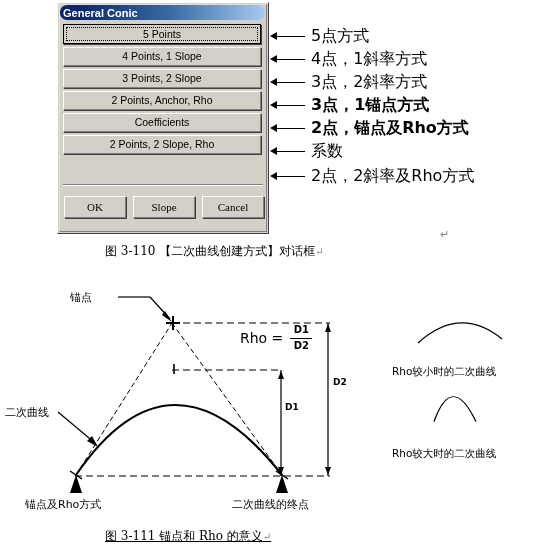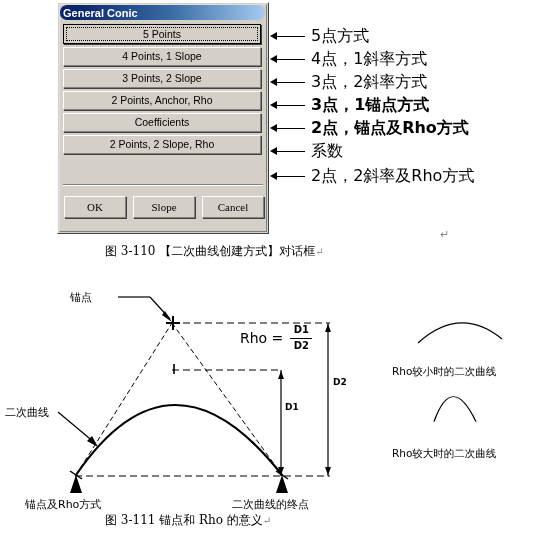--- a/index.html
+++ b/index.html
@@ -366,15 +366,15 @@
   <span id="rho-frac">
     <span class="num">D1</span>
     <span class="bar"></span>
     <span class="den">D2</span>
   </span>
 </div>
 
 <span class="side-caption" style="left:392px; top:365px;">Rho较小时的二次曲线</span>
 <span class="side-caption" style="left:392px; top:447px;">Rho较大时的二次曲线</span>
 
-<div class="caption" style="left:105px; top:512px;">
+<div class="caption" style="left:105px; top:528px;text-decoration:underline;">
   <span>图 3-111   锚点和 Rho 的意义</span><span class="pilcrow">↵</span>
 </div>
 
 </body></html>

